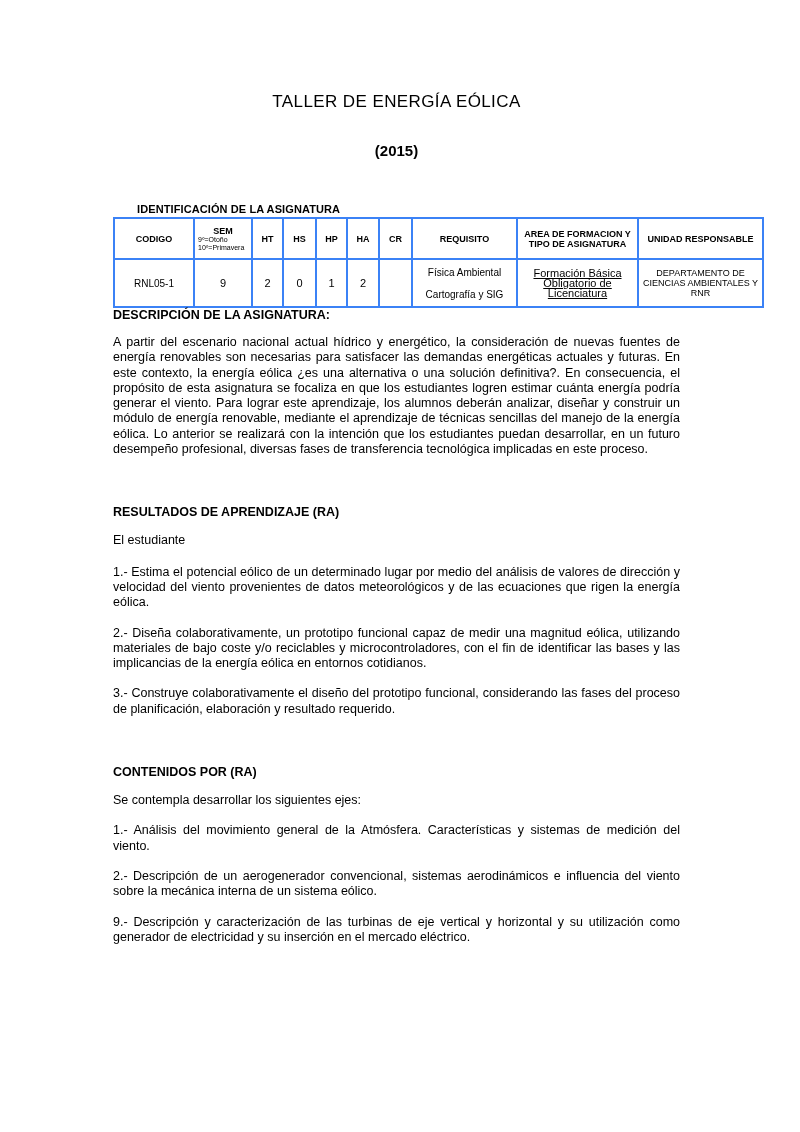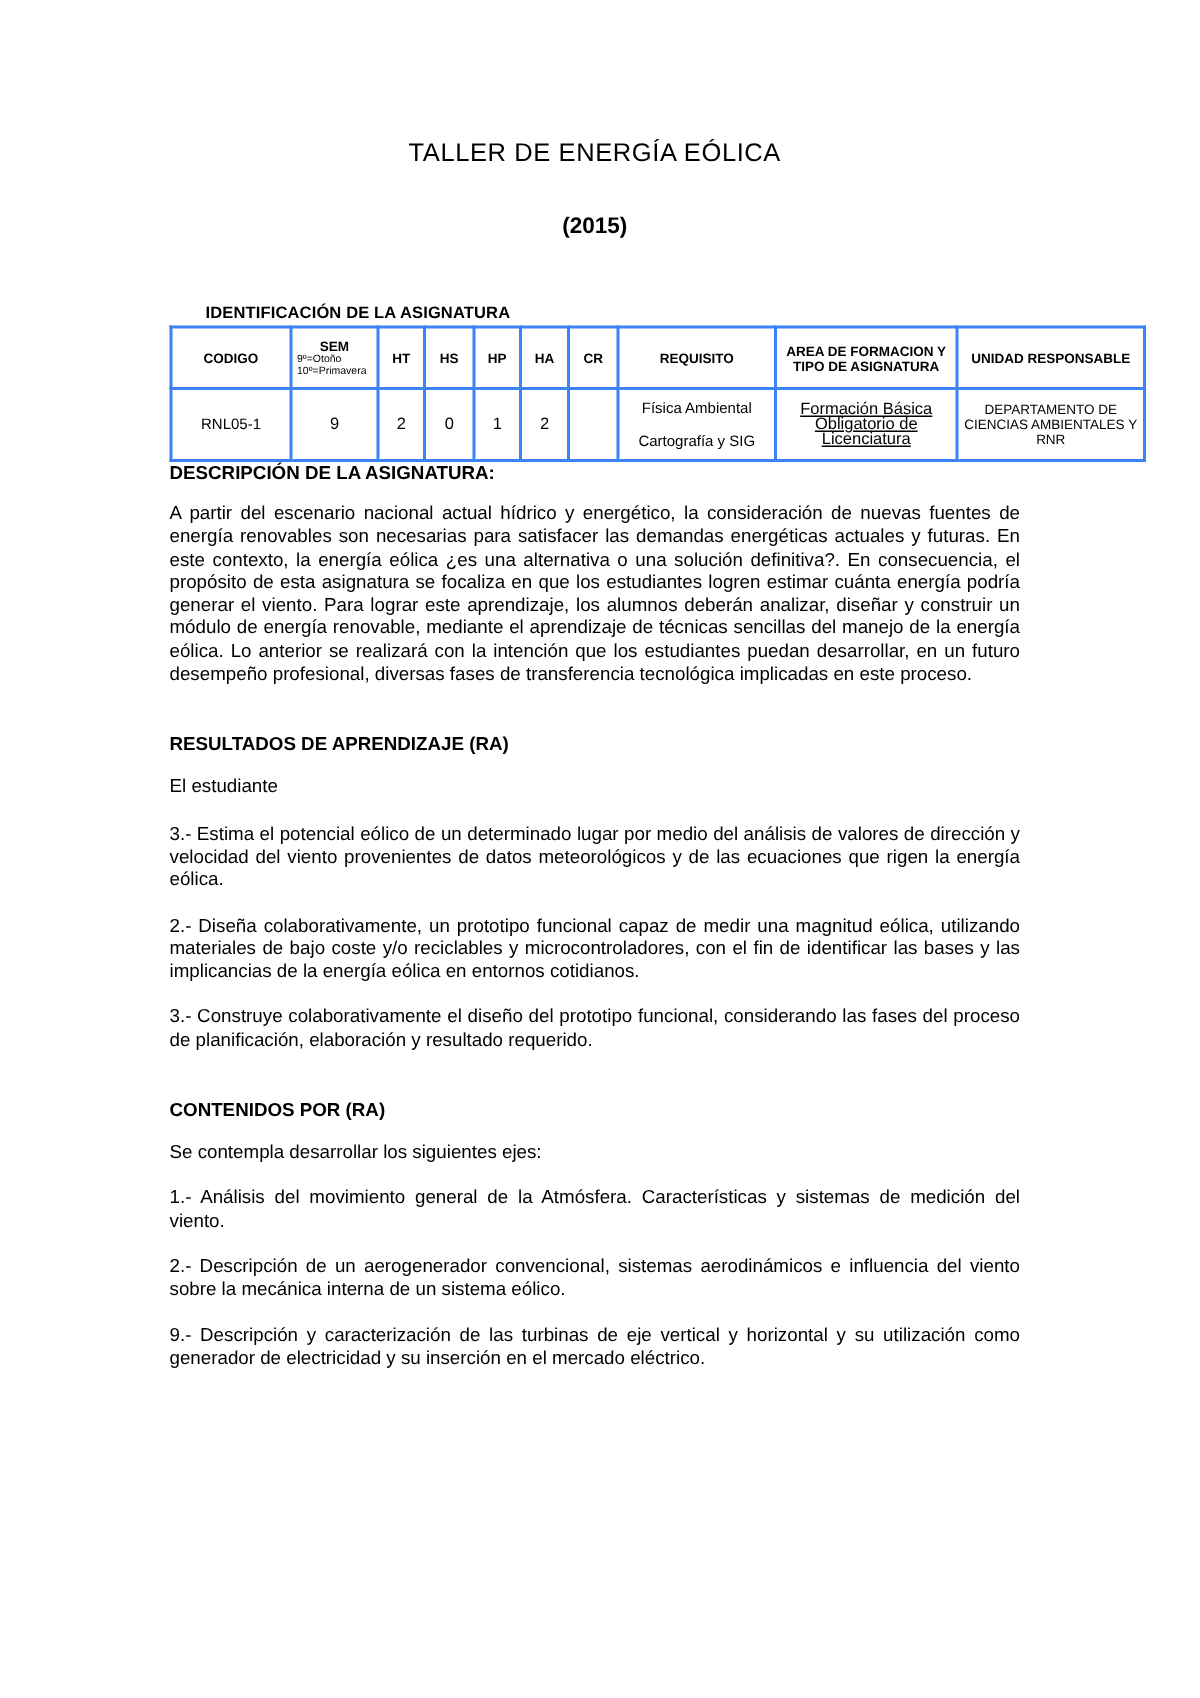--- a/index.html
+++ b/index.html
@@ -25,21 +25,21 @@
   .cell-req { font-size:10px; line-height:11px; }
   .cell-req .req-line2 { margin-top:11px; }
   .cell-area { font-size:11px; line-height:10px;text-decoration:underline; }
   .cell-unidad { font-size:9px; line-height:10px; }
 
   .section-heading { font-size:12.5px; font-weight:700; margin:0; }
   .body-text { font-size:12.5px; line-height:15.3px; text-align:justify; margin:0; }
 
   .mt-descr-head { }
   .mt-descr-body { margin-top:13px; }
-  .mt-section    { margin-top:32px; }
+  .mt-section    { margin-top:48px; }
   .mt-intro      { margin-top:14px; }
   .mt-item       { margin-top:15px; }
   .mt-item-first { margin-top:16px; }
 </style>
 </head>
 <body>
 
 <div class="page">
 
   <h1 class="doc-title">TALLER DE ENERGÍA EÓLICA</h1>
@@ -97,21 +97,21 @@
         <td class="cell-unidad">DEPARTAMENTO DE CIENCIAS AMBIENTALES Y RNR</td>
       </tr>
     </tbody>
   </table>
 
   <div class="section-heading mt-descr-head">DESCRIPCIÓN DE LA ASIGNATURA:</div>
   <p class="body-text mt-descr-body">A partir del escenario nacional actual hídrico y energético, la consideración de nuevas fuentes de energía renovables son necesarias para satisfacer las demandas energéticas actuales y futuras. En este contexto, la energía eólica ¿es una alternativa o una solución definitiva?. En consecuencia, el propósito de esta asignatura se focaliza en que los estudiantes logren estimar cuánta energía podría generar el viento. Para lograr este aprendizaje, los alumnos deberán analizar, diseñar y construir un módulo de energía renovable, mediante el aprendizaje de técnicas sencillas del manejo de la energía eólica. Lo anterior se realizará con la intención que los estudiantes puedan desarrollar, en un futuro desempeño profesional, diversas fases de transferencia tecnológica implicadas en este proceso.</p>
 
   <div class="section-heading mt-section">RESULTADOS DE APRENDIZAJE (RA)</div>
   <p class="body-text mt-intro">El estudiante</p>
-  <p class="body-text mt-item-first">3.- Estima el potencial eólico de un determinado lugar por medio del análisis de valores de dirección y velocidad del viento provenientes de datos meteorológicos y de las ecuaciones que rigen la energía eólica.</p>
+  <p class="body-text mt-item-first">1.- Estima el potencial eólico de un determinado lugar por medio del análisis de valores de dirección y velocidad del viento provenientes de datos meteorológicos y de las ecuaciones que rigen la energía eólica.</p>
   <p class="body-text mt-item">2.- Diseña colaborativamente, un prototipo funcional capaz de medir una magnitud eólica, utilizando materiales de bajo coste y/o reciclables y microcontroladores, con el fin de identificar las bases y las implicancias de la energía eólica en entornos cotidianos.</p>
   <p class="body-text mt-item">3.- Construye colaborativamente el diseño del prototipo funcional, considerando las fases del proceso de planificación, elaboración y resultado requerido.</p>
 
   <div class="section-heading mt-section">CONTENIDOS POR (RA)</div>
   <p class="body-text mt-intro">Se contempla desarrollar los siguientes ejes:</p>
   <p class="body-text mt-item">1.- Análisis del movimiento general de la Atmósfera. Características y sistemas de medición del viento.</p>
   <p class="body-text mt-item">2.- Descripción de un aerogenerador convencional, sistemas aerodinámicos e influencia del viento sobre la mecánica interna de un sistema eólico.</p>
   <p class="body-text mt-item">9.- Descripción y caracterización de las turbinas de eje vertical y horizontal y su utilización como generador de electricidad y su inserción en el mercado eléctrico.</p>
 
 </div>

